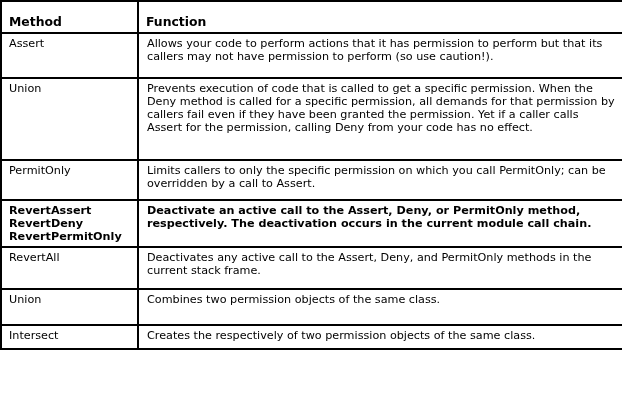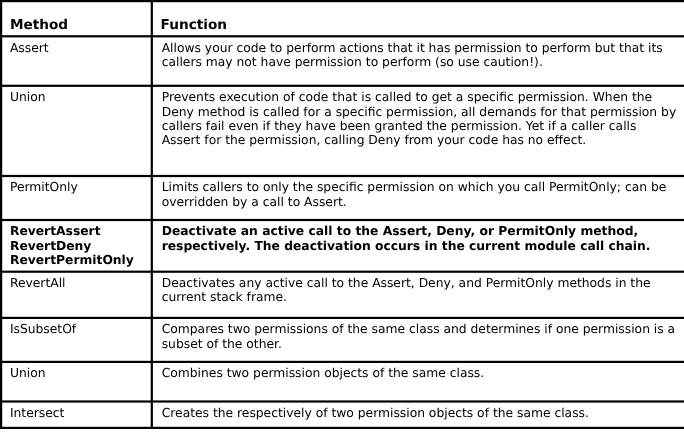--- a/index.html
+++ b/index.html
@@ -71,26 +71,20 @@
         <span class="line">RevertPermitOnly</span>
       </td>
       <td class="fn">Deactivate an active call to the Assert, Deny, or PermitOnly method, respectively. The deactivation occurs in the current module call chain.</td>
     </tr>
     <tr style="height:42px;margin-top:12px;">
       <td>
           <span class="line">RevertAll</span>
         </td>
       <td class="fn">Deactivates any active call to the Assert, Deny, and PermitOnly methods in the current stack frame.</td>
     </tr>
-    <tr style="height:40px;">
-      <td>
-          <span class="line">IsSubsetOf</span>
-        </td>
-      <td class="fn">Compares two permissions of the same class and determines if one permission is a subset of the other.</td>
-    </tr>
     <tr style="height:36px;">
       <td>
           <span class="line">Union</span>
         </td>
       <td class="fn">Combines two permission objects of the same class.</td>
     </tr>
     <tr style="height:24px;">
       <td>
           <span class="line">Intersect</span>
         </td>

